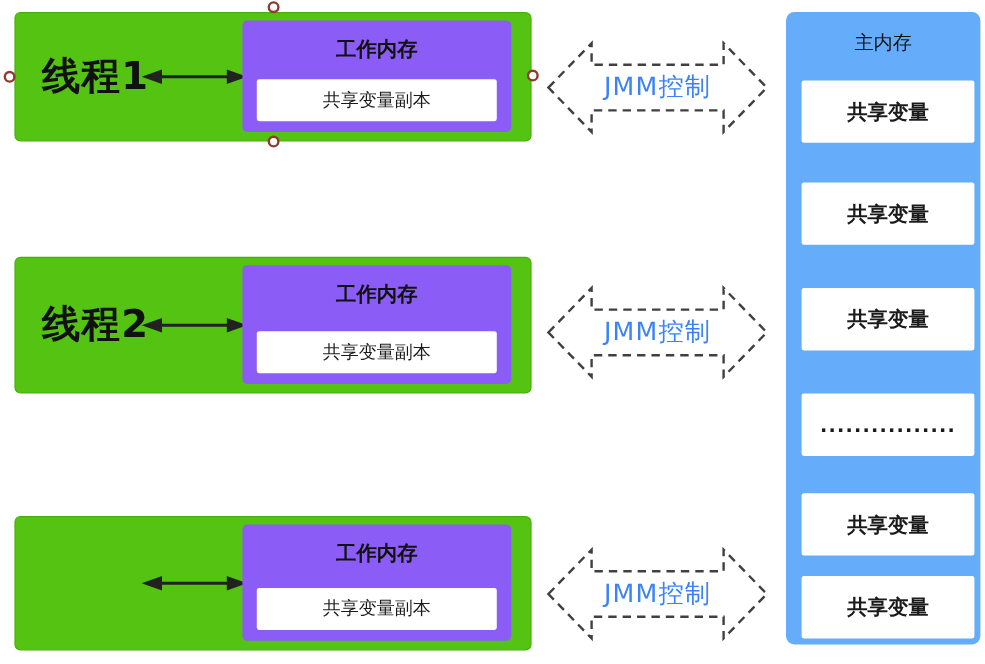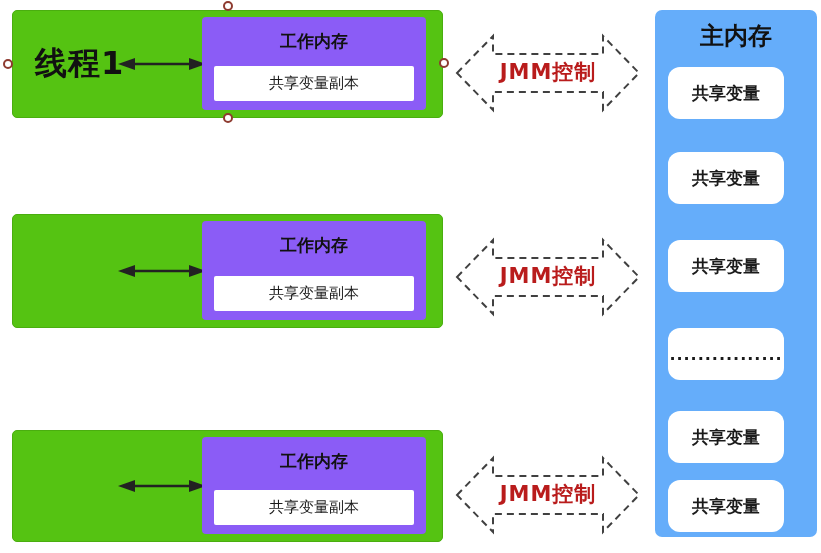--- a/index.html
+++ b/index.html
@@ -40,40 +40,40 @@
     background: #ffffff; border-radius: 2px;
     display: flex; align-items: center; justify-content: center;
     font-size: 15px; font-weight: 500; color: #1a1a1a;
   }
 
   
   .jmm-arrow { position: absolute; left: 455px; width: 186px; height: 80px; }
   .jmm-arrow svg { position: absolute; left: 0; top: 0; }
   .jmm-label {
     position: absolute; left: 0; right: 0; top: 50%; transform: translateY(-52%);
-    text-align: center; font-size: 21px; font-weight: 700; color: #b91c1c;
+    text-align: center; font-size: 21px; font-weight: 400; color: #3b82f6;
     letter-spacing: 1px;
   }
   .jmm-1 { top: 33px; }
   .jmm-2 { top: 237px; }
   .jmm-3 { top: 455px; }
 
   
   .main-mem {
     position: absolute; left: 655px; top: 10px; width: 162px; height: 527px;
     background: #65ADFA; border-radius: 7px;
   }
   .main-mem-title {
     position: absolute; top: 0; left: 0; right: 0; height: 52px;
     display: flex; align-items: center; justify-content: center;
-    font-size: 24px; font-weight: 700; color: #111;
+    font-size: 16px; font-weight: 400; color: #111;
   }
   .slot {
-    position: absolute; left: 13px; width: 116px; height: 52px;
-    background: #ffffff; border-radius: 12px;
+    position: absolute; left: 13px; width: 144px; height: 52px;
+    background: #ffffff; border-radius: 2px;
     display: flex; align-items: center; justify-content: center;
     font-size: 17px; font-weight: 700; color: #1a1a1a;
   }
   .slot-1 { top: 57px; }
   .slot-2 { top: 142px; }
   .slot-3 { top: 230px; }
   .slot-4 { top: 318px; font-size: 16px; letter-spacing: 1px; }
   .slot-5 { top: 401px; }
   .slot-6 { top: 470px; }
 
@@ -104,20 +104,21 @@
       <div class="shared-copy">共享变量副本</div>
     </div>
   </div>
 
   <div class="handle handle-top"></div>
   <div class="handle handle-left"></div>
   <div class="handle handle-right"></div>
   <div class="handle handle-bottom"></div>
 
   <div class="thread-row row-2">
+    <div class="thread-label">线程2</div>
     <svg class="link-arrow" width="92" height="16" viewBox="0 0 92 16">
       <line x1="14" y1="8" x2="78" y2="8" stroke="#222222" stroke-width="2.5"></line>
       <polygon points="2,8 19,2 19,14" fill="#222222"></polygon>
       <polygon points="90,8 73,2 73,14" fill="#222222"></polygon>
     </svg>
     <div class="work-mem">
       <div class="work-mem-title">工作内存</div>
       <div class="shared-copy">共享变量副本</div>
     </div>
   </div>

